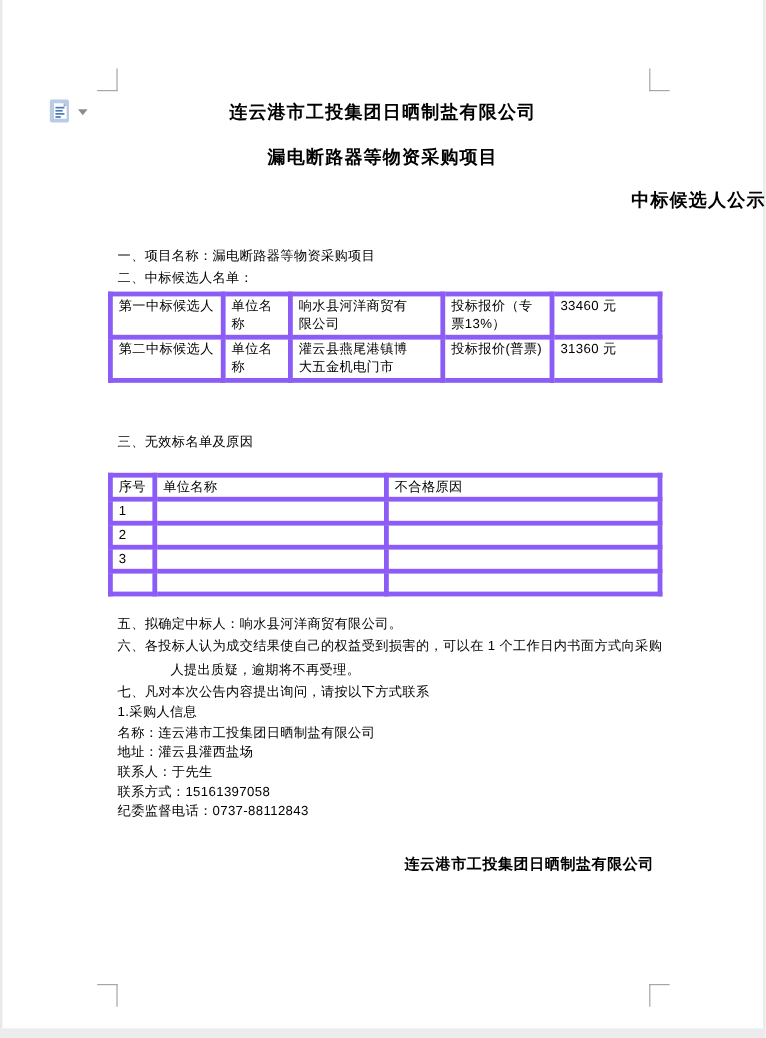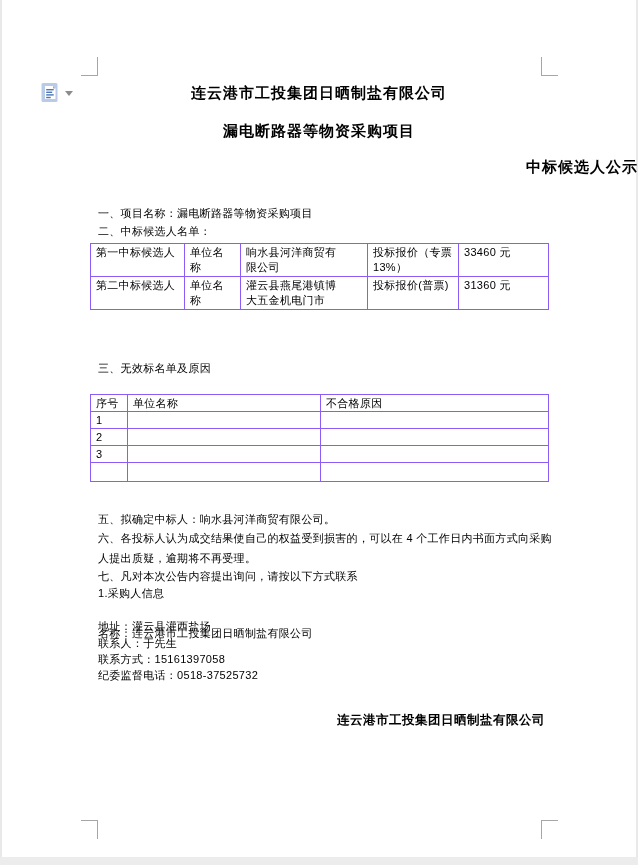--- a/index.html
+++ b/index.html
@@ -38,21 +38,21 @@
   }
   .t1 { top:84px; } .t2 { top:122px; } .t3 { top:158px;text-align:right; }
   
   .doc-line {
     position:absolute; left:98px;
     font-size:11px; letter-spacing:0.3px; white-space:nowrap;text-align:right;
   }
   
   .doc-table { position:absolute; left:90px; border-collapse:collapse; table-layout:fixed; }
   .doc-table td {
-    border:1px solid #8b5cf6;
+    border:4px solid #8b5cf6;
     font-size:11px; line-height:15px; letter-spacing:0.3px;
     vertical-align:top; padding:1px 5px;
     overflow:hidden;
   }
   .tbl-candidates { top:243px; width:458px; }
   .tbl-candidates td { height:33px; }
   .tbl-candidates td.cell-company { padding-right:26px; }
   .tbl-candidates td.nowrap { white-space:nowrap; }
   .tbl-invalid { top:394px; width:458px;padding-left:24px; }
   .tbl-invalid td { height:17px; line-height:14px; }
@@ -154,26 +154,26 @@
   </tr>
   <tr class="last">
     <td></td>
     <td></td>
     <td></td>
   </tr>
 </tbody>
   </table>
 
 <div class="doc-line" style="top:512px;">五、拟确定中标人：响水县河洋商贸有限公司。</div>
-<div class="doc-line" style="top:531px;">六、各投标人认为成交结果使自己的权益受到损害的，可以在 4 个工作日内书面方式向采购</div>
-<div class="doc-line" style="top:551px;">人提出质疑，逾期将不再受理。</div>
+<div class="doc-line" style="top:531px;">六、各投标人认为成交结果使自己的权益受到损害的，可以在 1 个工作日内书面方式向采购</div>
+<div class="doc-line" style="top:551px;margin-left:44px;">人提出质疑，逾期将不再受理。</div>
 <div class="doc-line" style="top:569px;">七、凡对本次公告内容提出询问，请按以下方式联系</div>
 
 <div class="doc-line" style="top:586px;">1.采购人信息</div>
-<div class="doc-line" style="top:626px;font-family:Liberation Mono, monospace;">名称：连云港市工投集团日晒制盐有限公司</div>
+<div class="doc-line" style="top:603px;font-family:Liberation Mono, monospace;">名称：连云港市工投集团日晒制盐有限公司</div>
 <div class="doc-line" style="top:619px;">地址：灌云县灌西盐场</div>
 <div class="doc-line" style="top:636px;">联系人：于先生</div>
 <div class="doc-line" style="top:652px;">联系方式：15161397058</div>
-<div class="doc-line" style="top:668px;">纪委监督电话：0518-37525732</div>
+<div class="doc-line" style="top:668px;">纪委监督电话：0737-88112843</div>
 
 <div class="signature">
   <div>连云港市工投集团日晒制盐有限公司</div>
 </div>
 
 </body></html>

